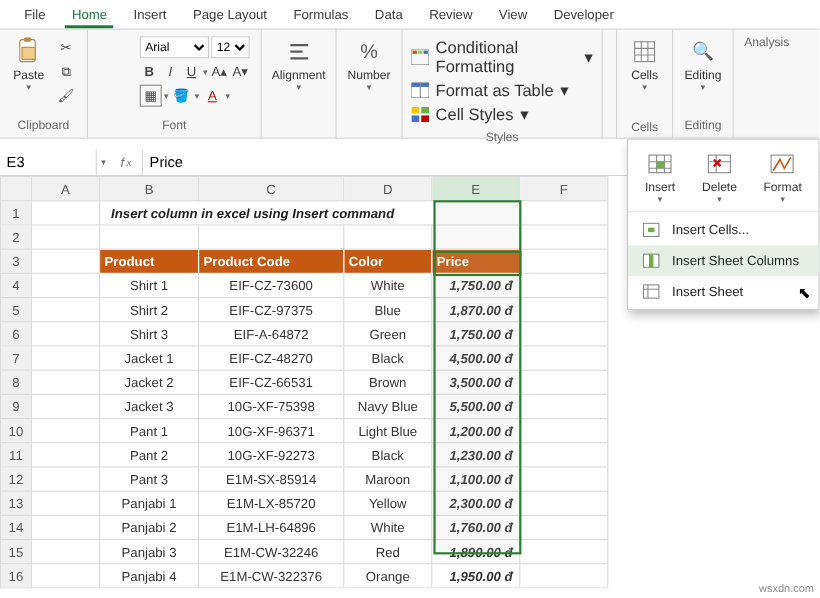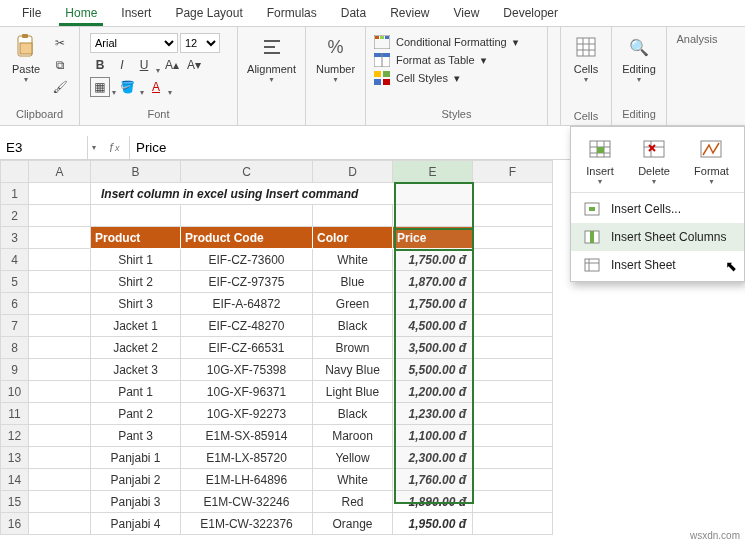--- a/index.html
+++ b/index.html
@@ -69,39 +69,39 @@
   .vbtn {
     display: inline-flex;
     flex-direction: column;
     align-items: center;
     padding: 2px 6px;
     cursor: pointer;
   }
   .vbtn .icon { width: 28px; height: 28px; display: flex; align-items: center; justify-content: center; }
   .vbtn span.lbl { font-size: 11px; color: #333; margin-top: 2px; }
   .small-controls { display: flex; flex-direction: column; gap: 2px; padding: 2px 4px;}
-  .row { display: flex; align-items: flex-end; gap: 2px; }
+  .row { display: flex; align-items: center; gap: 2px; margin-left: 37px; }
   .btn-sm {
     width: 20px; height: 20px;
     border: 1px solid transparent;
     display: flex; align-items: center; justify-content: center;
     cursor: pointer;
     font-size: 12px;
     color: #444;
   }
   select.font, select.size {
     height: 20px;
     font-size: 11px;
     border: 1px solid #ccc;
     background: #fff;
   }
   select.font { width: 88px; }
   select.size { width: 40px; }
   .styles-list { display: flex; flex-direction: column; gap: 4px; padding: 4px 2px;}
-  .style-row { display: flex; align-items: center; gap: 6px; cursor: pointer; font-size: 11px; color: #333;}
+  .style-row { display: flex; align-items: center; gap: 6px; cursor: pointer; font-size: 15px; color: #333;}
   .style-row .icn { width: 16px; height: 14px; display:flex; align-items:center; justify-content:center;}
 
   
   .fbar {
     display: flex;
     align-items: center;
     height: 24px;
     border-bottom: 1px solid #d4d4d4;
     font-size: 12px;
     margin-top: 10px;

